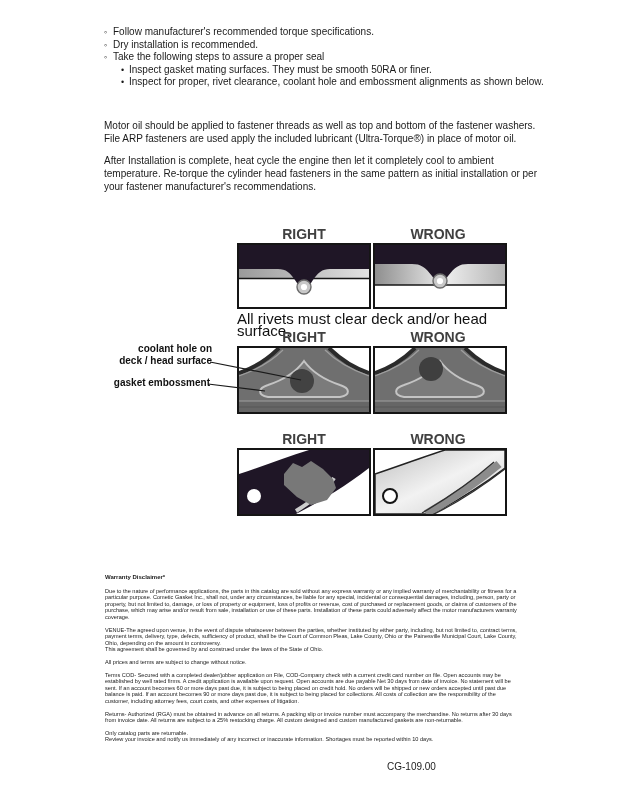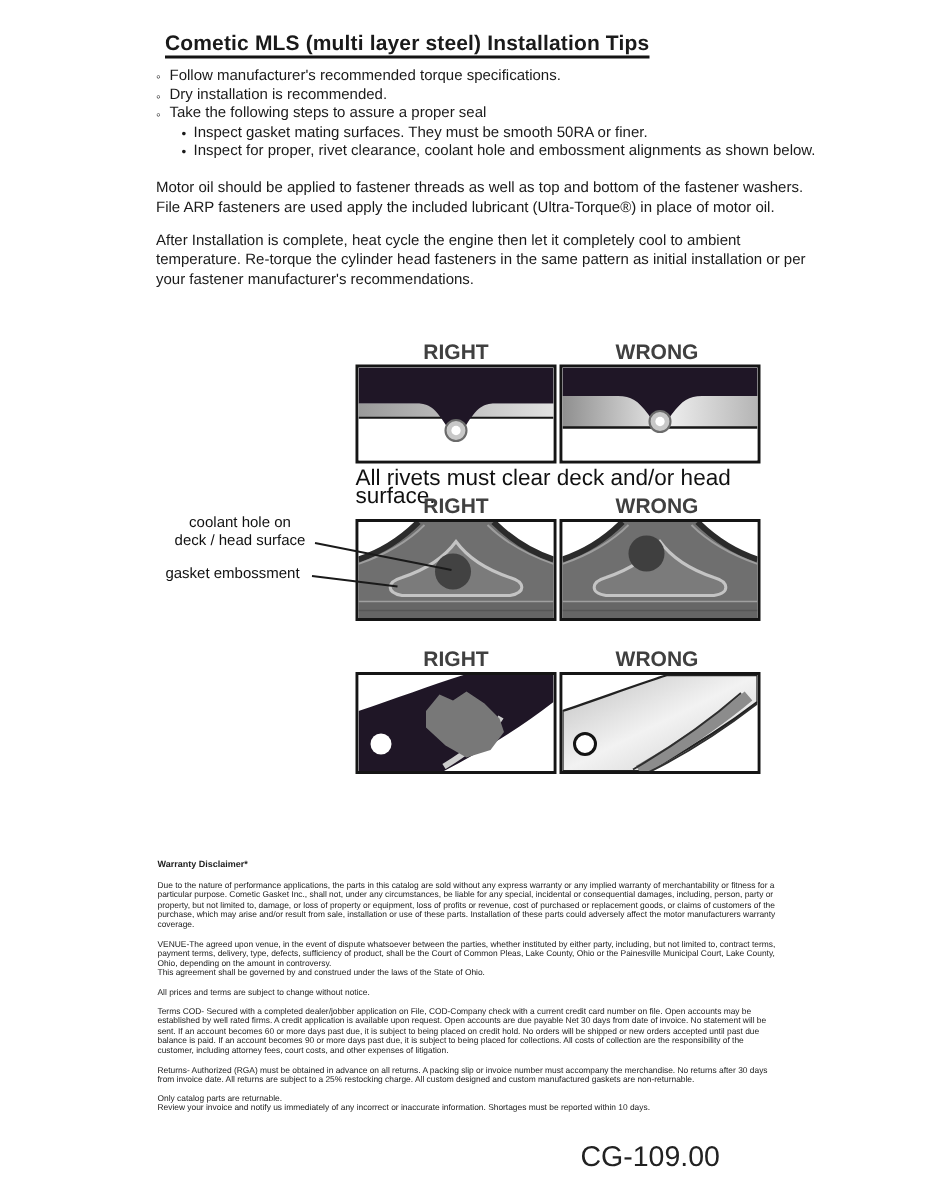--- a/index.html
+++ b/index.html
@@ -36,39 +36,38 @@
   
   .fig-row{position:absolute;left:237px;width:270px;}
   .fig-labels{display:flex;}
   .fig-labels span{width:134px;text-align:center;font-size:14px;font-weight:600;color:#404040;}
   .fig-boxes{display:flex;gap:2px;margin-top:1px;}
   .fig-box{width:130px;border:2px solid #151515;background:#fff;line-height:0;}
   .fig-caption{margin-top:4px;font-size:15px;line-height:12px;color:#111;}
   .fig-caption.centered{text-align:center;}
 
   
-  .leader-label{position:absolute;font-size:10px;line-height:11.5px;text-align:center;color:#111;}
+  .leader-label{position:absolute;font-size:10px;line-height:11.5px;text-align:right;color:#111;font-weight:bold;}
   #lead-coolant{left:108px;top:343px;width:104px;}
   #lead-emboss{left:100px;top:377px;width:110px;}
   .leader-svg{position:absolute;left:205px;top:354px;pointer-events:none;z-index:5;}
 
   
   .warranty{position:absolute;left:105px;top:574px;width:414px;font-size:5.6px;line-height:6.6px;color:#222;}
   .warranty .w-head{font-weight:bold;font-size:6px;margin:0 0 7px 0;}
   .warranty p{margin:0 0 6px 0;}
 
-  .page-number{position:absolute;left:387px;top:761px;font-size:19px;color:#222;}
+  .page-number{position:absolute;left:387px;top:761px;font-size:10px;color:#222;}
 </style>
 </head>
 <body>
 
 <div class="page">
 
   <div class="topblock">
-    <div class="doc-title">Cometic MLS (multi layer steel) Installation Tips</div>
     <div class="bullets">
       <div class="b-row">
         <span class="mark">◦</span>
         <span>Follow manufacturer's recommended torque specifications.</span>
       </div>
       <div class="b-row">
         <span class="mark">◦</span>
         <span>Dry installation is recommended.</span>
       </div>
       <div class="b-row">

